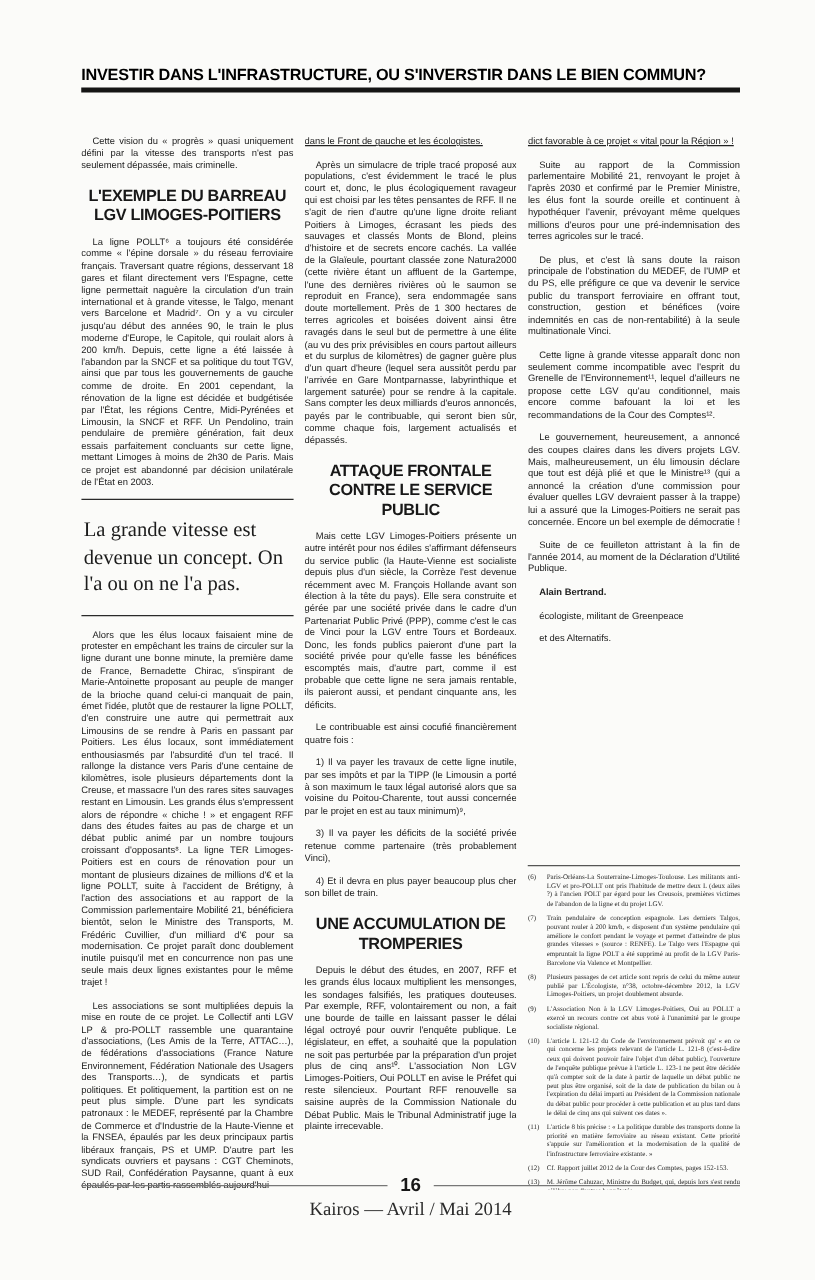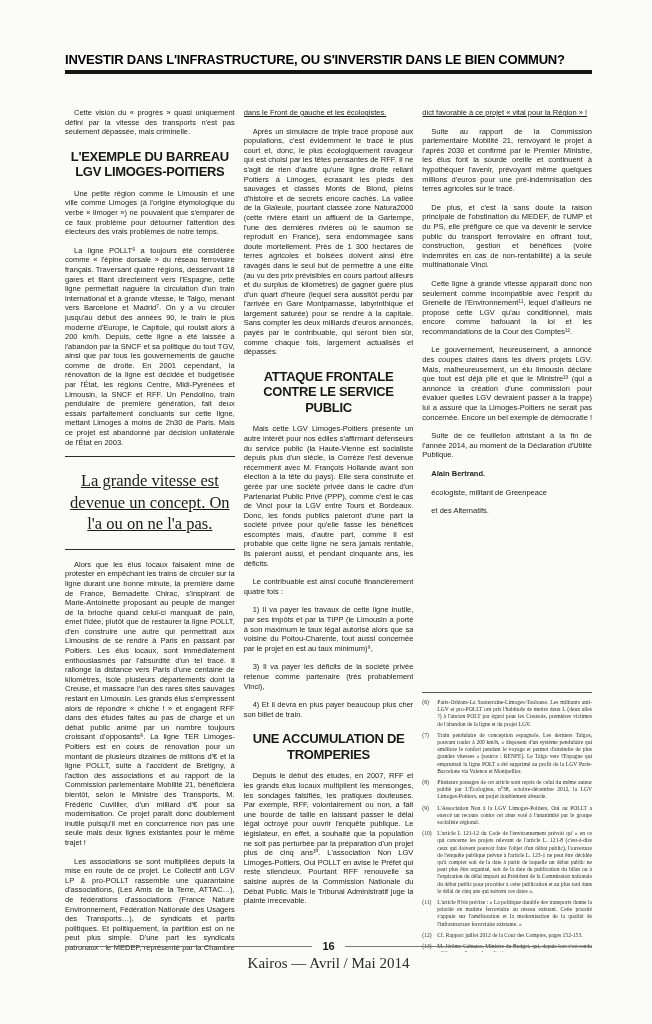--- a/index.html
+++ b/index.html
@@ -40,21 +40,21 @@
   h2.section-heading{
     margin:12px 4px 9px 4px;
     font-size:13px;line-height:15.5px;font-weight:bold;
     text-align:center;letter-spacing:-0.3px;color:#181818;
   }
 
   .pull-quote{
     margin:2px 0 10px 0;padding:13px 2px 14px 2px;
     border-top:1px solid #2a2a2a;border-bottom:1px solid #2a2a2a;
     font-family:"Liberation Serif",serif;
-    font-size:16.5px;line-height:21.5px;text-align:center;color:#1c1c1c;text-decoration:underline;
+    font-size:16.5px;line-height:21.5px;text-align:left;color:#1c1c1c;
   }
 
   .author-name{font-size:7.5px;font-weight:bold;margin:4px 0 8px 0;text-indent:9px;}
   .author-role{font-size:7.5px;line-height:9.6px;margin:0;text-indent:9px;}
   .author-role-2{text-indent:9px;font-size:7.5px;line-height:9.6px;margin:0 0 9px 0;}
 
   
   .footnotes{
     position:absolute;left:0;right:0;top:584px;bottom:0;
     border-top:0.7px solid #555;padding-top:6px;
@@ -68,42 +68,41 @@
     flex:1 1 auto;font-size:5.6px;line-height:7.2px;text-align:justify;color:#2b2b2b;
   }
 
   
   .footer{
     position:absolute;left:65px;top:940px;width:527px;text-align:center;
   }
   .footer-ruleline{display:flex;align-items:center;gap:10px;}
   .footer-ruleline .rule{flex:1 1 auto;height:0.8px;background:#777;}
   .page-number{
-    font-size:11px;font-weight:bold;color:#181818;
+    font-size:15px;font-weight:bold;color:#181818;
     font-family:"Liberation Sans",sans-serif;
   }
   .journal-line{
     margin-top:3px;font-family:"Liberation Serif",serif;
     font-size:15px;color:#2a2a2a;
   }
 </style>
 </head>
 <body>
 
 <div class="page">
 
   <div class="header-title">INVESTIR DANS L'INFRASTRUCTURE, OU S'INVERSTIR DANS LE BIEN COMMUN?</div>
   <div class="header-rule"></div>
 
   <div class="columns">
 
     <div class="col">
       <p>Cette vision du « progrès » quasi uniquement défini par  la vitesse des transports n'est pas seulement dépassée, mais criminelle.</p>
       <h2 class="section-heading">L'EXEMPLE DU BARREAU LGV LIMOGES-POITIERS</h2>
-      <p>Une petite région comme le Limousin et une ville comme Limoges (à l'origine étymologique du verbe « limoger ») ne pouvaient que s'emparer de ce faux problème pour détourner l'attention des électeurs des vrais problèmes de notre temps.</p>
       <p>La ligne POLLT⁶ a toujours été considérée comme « l'épine dorsale » du réseau ferroviaire français. Traversant quatre régions, desservant 18 gares et filant directement vers l'Espagne, cette ligne permettait naguère la circulation d'un train international et à grande vitesse, le Talgo, menant vers Barcelone et Madrid⁷. On y a vu circuler jusqu'au début des années 90, le train le plus moderne d'Europe, le Capitole, qui roulait alors à 200 km/h. Depuis, cette ligne a été laissée à l'abandon par la SNCF et sa politique du tout TGV, ainsi que par tous les gouvernements de gauche comme de droite. En 2001 cependant,  la rénovation de la ligne est décidée et budgétisée par l'État, les régions Centre, Midi-Pyrénées et Limousin, la SNCF et RFF. Un Pendolino, train pendulaire de première génération, fait deux essais parfaitement concluants sur cette ligne, mettant Limoges à moins de 2h30 de Paris. Mais ce projet est abandonné par décision unilatérale de l'État en 2003.</p>
       <div class="pull-quote">La grande vitesse est devenue un concept. On l'a ou on ne l'a pas.</div>
       <p>Alors que les élus locaux faisaient mine de protester en empêchant les trains de circuler sur la ligne durant une bonne minute, la première dame de France, Bernadette Chirac, s'inspirant de Marie-Antoinette proposant au peuple de manger de la brioche quand celui-ci manquait de pain, émet l'idée, plutôt que de restaurer la ligne POLLT, d'en construire une autre qui permettrait aux Limousins de se rendre à Paris en passant par Poitiers. Les élus locaux, sont immédiatement enthousiasmés par  l'absurdité d'un tel tracé. Il rallonge la distance vers Paris d'une centaine de kilomètres, isole plusieurs départements dont la Creuse, et massacre l'un des rares sites sauvages restant en Limousin. Les grands élus s'empressent alors de répondre « chiche ! » et engagent RFF dans des études faites au pas de charge et un débat public animé par un nombre toujours croissant d'opposants⁸. La ligne TER Limoges-Poitiers est en cours de rénovation pour un montant de plusieurs dizaines de millions d'€ et la ligne POLLT, suite à l'accident de Brétigny, à l'action des associations et au rapport de la Commission parlementaire Mobilité 21,  bénéficiera bientôt, selon le Ministre des Transports, M. Frédéric Cuvillier, d'un milliard d'€ pour sa modernisation. Ce projet paraît donc doublement inutile puisqu'il met en concurrence non pas une seule mais deux lignes existantes pour le même trajet !</p>
       <p>Les associations se sont multipliées depuis la mise en route de ce projet. Le Collectif anti LGV LP &amp; pro-POLLT  rassemble une quarantaine d'associations, (Les Amis de la Terre, ATTAC…), de fédérations d'associations (France Nature Environnement, Fédération Nationale des Usagers des Transports…), de syndicats et partis politiques. Et politiquement, la partition est on ne peut plus simple. D'une part les syndicats patronaux : le MEDEF, représenté par la Chambre de Commerce et d'Industrie de la Haute-Vienne et la FNSEA, épaulés par les deux principaux partis libéraux français, PS et UMP. D'autre part les syndicats ouvriers et paysans : CGT Cheminots, SUD Rail, Confédération Paysanne, quant à eux épaulés par les partis rassemblés aujourd'hui</p>
     </div>
 
     <div class="col">
       <p class="cont">dans le Front de gauche et les écologistes.</p>
       <p>Après un simulacre de triple tracé proposé aux populations, c'est évidemment le tracé le plus court et, donc, le plus écologiquement ravageur qui est choisi par les têtes pensantes de RFF. Il ne s'agit de rien d'autre qu'une ligne droite reliant Poitiers à Limoges, écrasant les pieds des sauvages et classés Monts de Blond, pleins d'histoire et de secrets encore cachés. La vallée de la Glaïeule, pourtant classée zone Natura2000 (cette rivière étant un affluent de la Gartempe, l'une des dernières rivières où le saumon se reproduit en France), sera endommagée sans doute mortellement. Près de 1  300 hectares de terres agricoles et boisées doivent ainsi être ravagés dans le seul but de permettre à une élite (au vu des prix prévisibles en cours partout ailleurs et du surplus de kilomètres) de gagner guère plus d'un quart d'heure (lequel sera aussitôt perdu par l'arrivée en Gare Montparnasse, labyrinthique et largement saturée) pour se rendre à la capitale. Sans compter les deux milliards d'euros annoncés, payés par le contribuable, qui seront bien sûr, comme chaque fois, largement actualisés et dépassés.</p>
       <h2 class="section-heading">ATTAQUE FRONTALE CONTRE LE SERVICE PUBLIC</h2>

